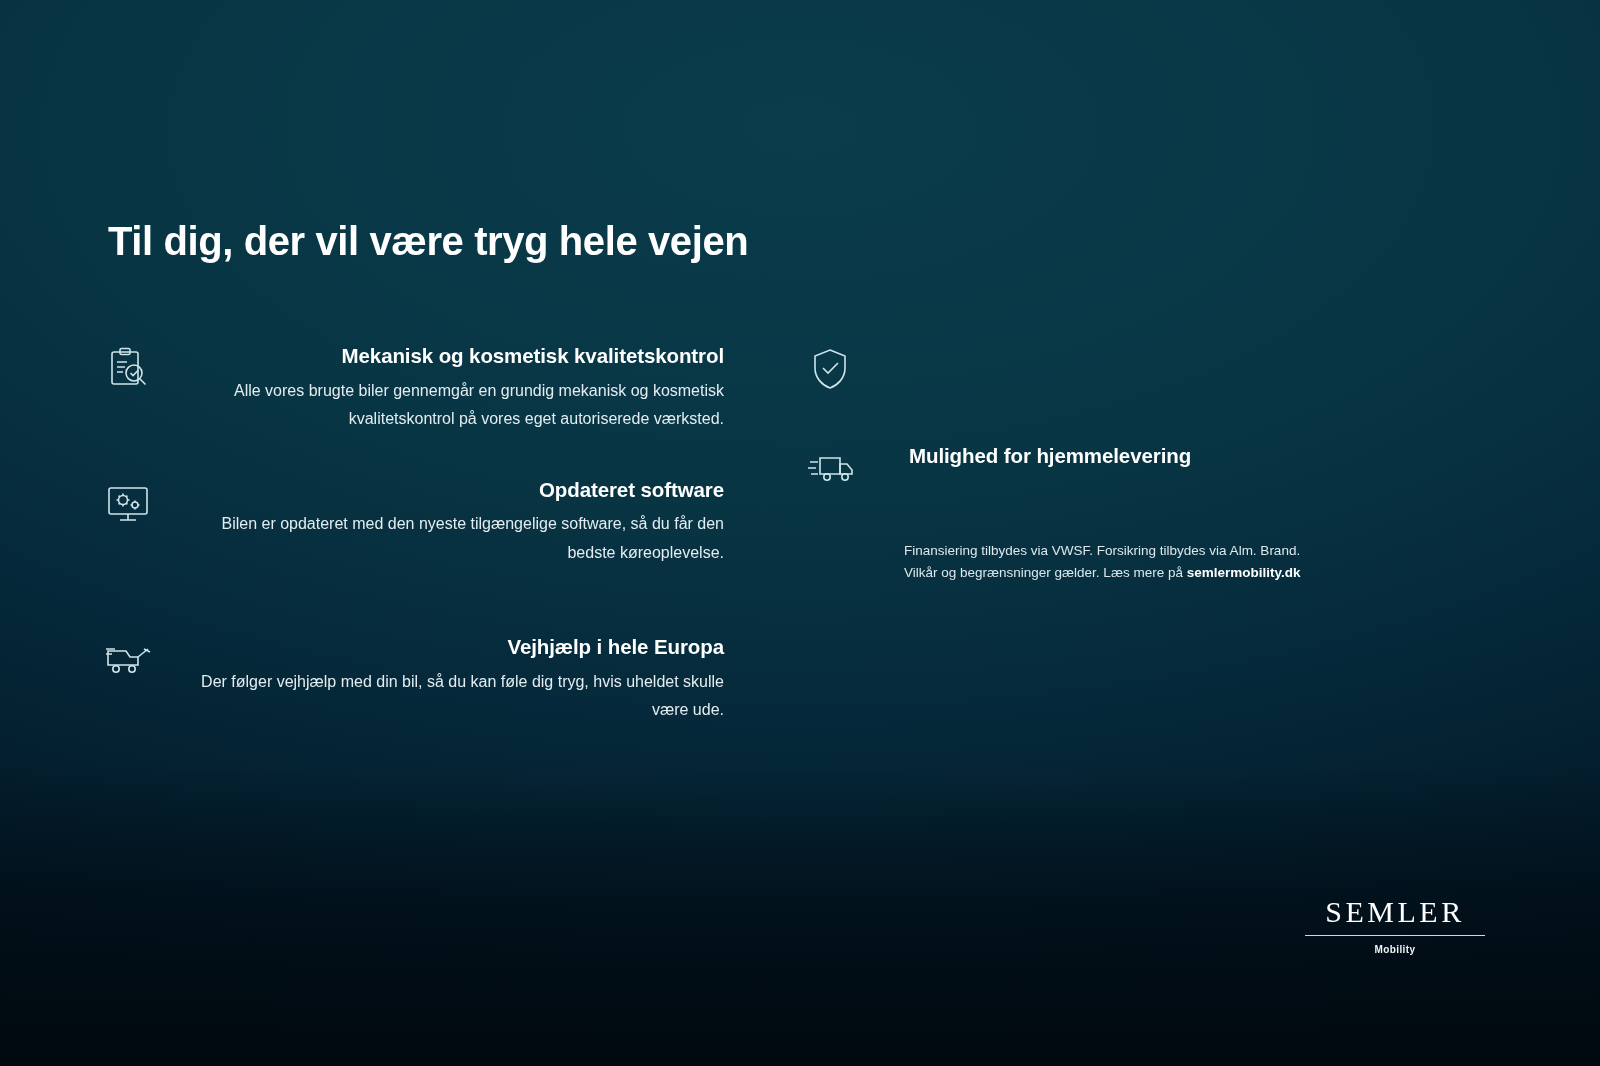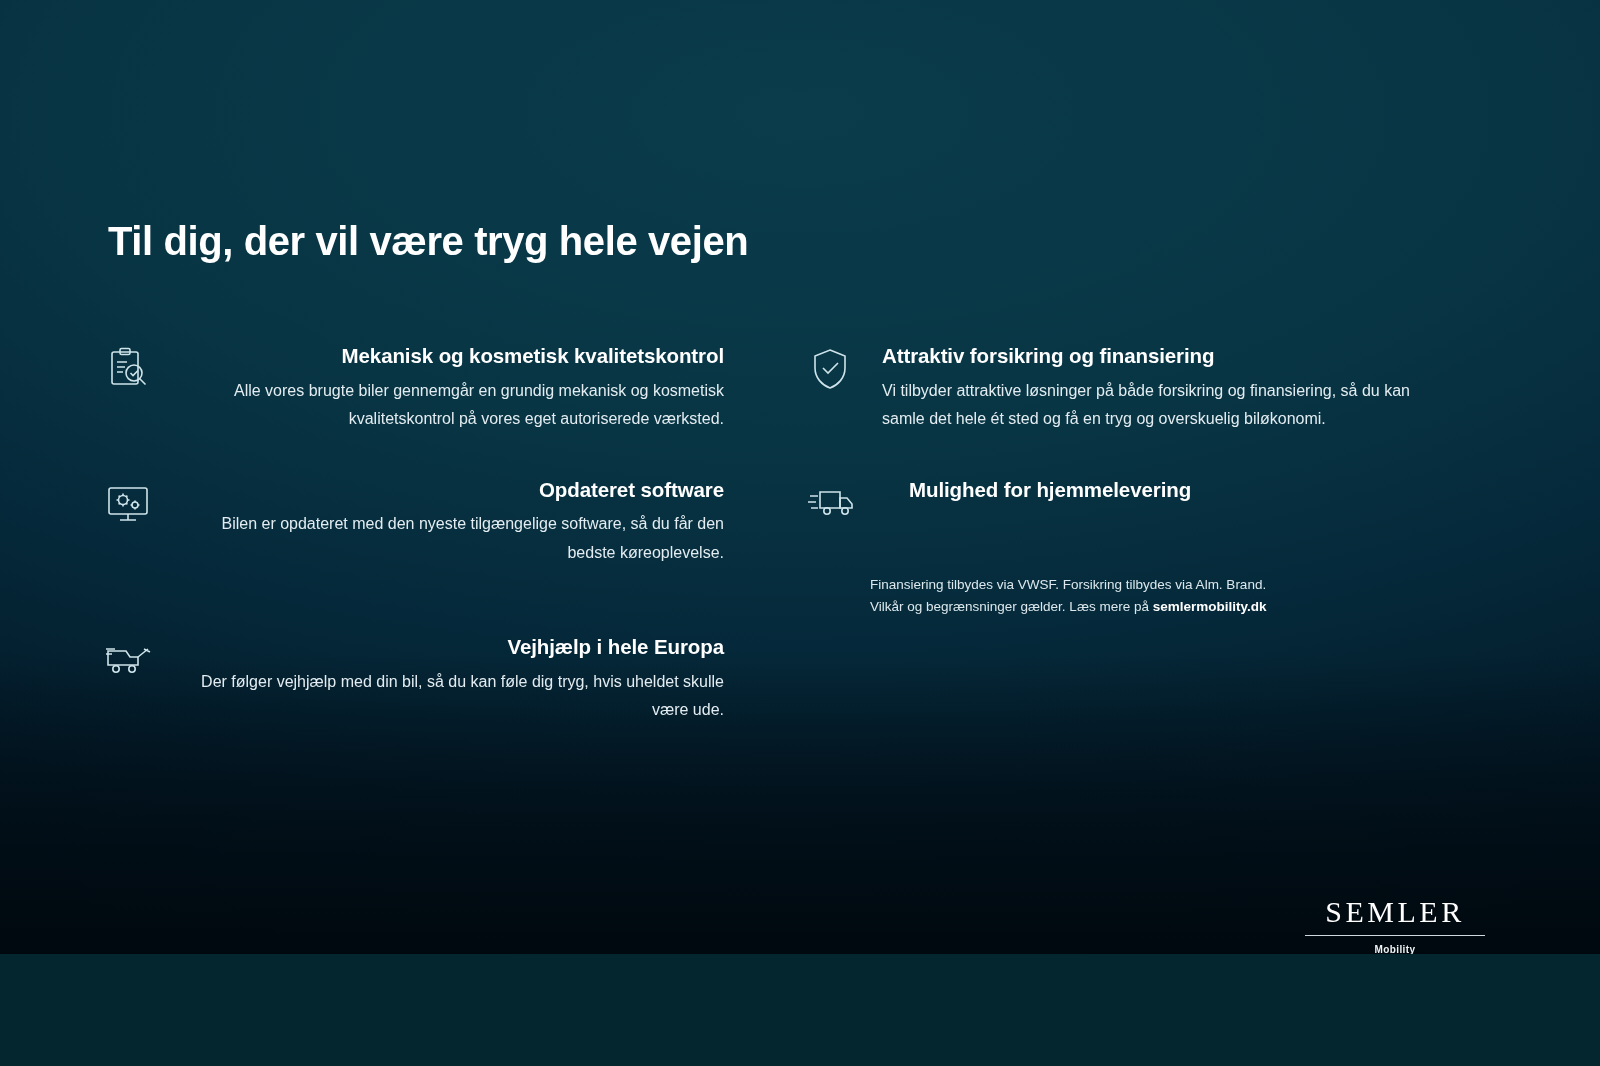--- a/index.html
+++ b/index.html
@@ -9,21 +9,21 @@
   body {
     width: 1600px;
     height: 1066px;
     overflow: hidden;
     font-family: "Liberation Sans", sans-serif;
     background: #03262f;
   }
   .page {
     position: relative;
     width: 1600px;
-    height: 954px;
+    height: 1066px;
     background:
       radial-gradient(120% 90% at 50% 12%, #0a3c4c 0%, #083544 38%, #05293a 62%, #031c2b 82%, #01131d 100%);
     overflow: hidden;
   }
   .page::after {
     content: "";
     position: absolute;
     left: 0; right: 0; bottom: 0;
     height: 300px;
     background: linear-gradient(to bottom, rgba(1,14,22,0) 0%, rgba(1,12,20,0.75) 55%, rgba(0,8,14,0.95) 100%);
@@ -84,21 +84,21 @@
     line-height: 1.78;
     color: #e3edf1;
     font-weight: 400;
     max-width: 560px;
   }
   .col-right .feature h3 { font-size: 20.5px; }
   .col-right .feature p { max-width: 590px; }
 
   .disclaimer {
     margin-top: 6px;
-    margin-left: 62px;
+    margin-left: 96px;
     font-size: 13.5px;
     line-height: 1.65;
     color: #dce8ec;
     max-width: 520px;
   }
   .disclaimer b { font-weight: bold; color: #ffffff; }
 
   .logo {
     position: absolute;
     left: 1305px;
@@ -191,24 +191,20 @@
 
     <div class="col col-right">
 
       <div class="feature">
         <span class="icon">
           <svg width="44" height="48" viewBox="0 0 44 48" fill="none" stroke="currentColor" stroke-width="1.6">
             <path d="M22 4l15 6v12c0 10-7 17-15 20C14 39 7 32 7 22V10z"></path>
             <path d="M15 22l5 5 10-10"></path>
           </svg>
         </span>
-        <div class="body">
-          <h3>Attraktiv forsikring og finansiering</h3>
-          <p>Vi tilbyder attraktive løsninger på både forsikring og finansiering, så du kan samle det hele ét sted og få en tryg og overskuelig biløkonomi.</p>
-        </div>
       </div>
 
       <div class="feature" style="margin-top:44px;gap:27px;">
         <span class="icon">
           <svg width="52" height="44" viewBox="0 0 52 44" fill="none" stroke="currentColor" stroke-width="1.6">
             <path d="M12 12h20v16H12z"></path>
             <path d="M32 18h7l5 6v4h-12z"></path>
             <circle cx="19" cy="31" r="3.2"></circle>
             <circle cx="37" cy="31" r="3.2"></circle>
             <path d="M2 16h8M0 22h8M3 28h7"></path>

